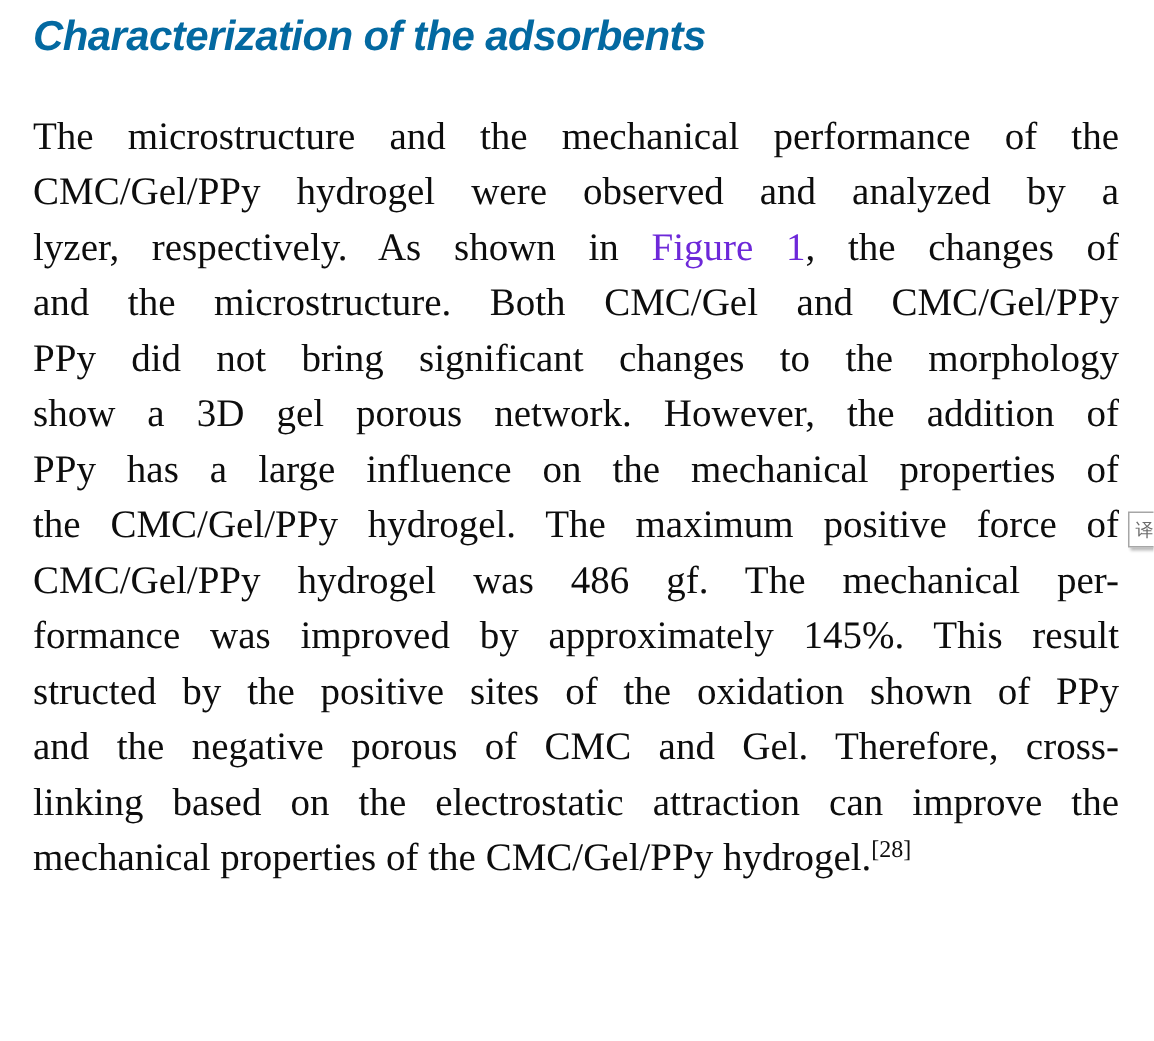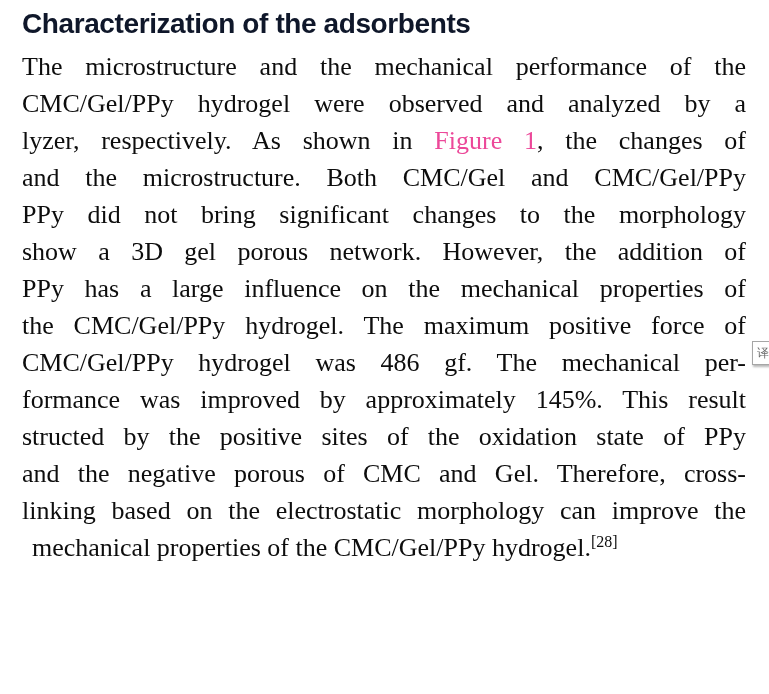--- a/index.html
+++ b/index.html
@@ -18,46 +18,46 @@
     position: absolute;
     top: 0;
     left: 0;
     width: 769px;
     height: 694px;
     padding: 8px 23px 0 22px;
     box-sizing: border-box;
   }
   .section-heading {
     font-family: "Liberation Sans", "DejaVu Sans", sans-serif;
+    font-style: italic;
     font-weight: 700;
     font-size: 28px;
     line-height: 32px;
     letter-spacing: -0.4px;
-    color: #0f172a;
-    margin: 0 0 8px 0;
+    color: #0369a1;
+    margin: 0 0 32px 0;
   }
   .para {
     color: #0d0d0d;
     font-size: 26px;
   }
   .line {
     width: 724px;
     line-height: 37px;
     text-align: justify;
     text-align-last: justify;
     text-justify: inter-word;
     white-space: normal;
   }
   .line.last {
     text-align: left;
     text-align-last: left;
-    margin-left: 10px;
   }
   .fig-link {
-    color: #ec4899;
+    color: #6d28d9;
     cursor: pointer;
     margin-top: 16px;
   }
   .ref-sup {
     font-size: 16px;
     line-height: 0;
     vertical-align: 9px;
   }
   .translate-popup {
     position: absolute;
@@ -92,23 +92,23 @@
     <div class="line">The microstructure and the mechanical performance of the</div>
     <div class="line">CMC/Gel/PPy hydrogel were observed and analyzed by a</div>
     <div class="line"><span>lyzer, respectively. As shown in </span><span class="fig-link">Figure 1</span><span>, the changes of</span></div>
     <div class="line">and the microstructure. Both CMC/Gel and CMC/Gel/PPy</div>
     <div class="line">PPy did not bring significant changes to the morphology</div>
     <div class="line">show a 3D gel porous network. However, the addition of</div>
     <div class="line">PPy has a large influence on the mechanical properties of</div>
     <div class="line">the CMC/Gel/PPy hydrogel. The maximum positive force of</div>
     <div class="line">CMC/Gel/PPy hydrogel was 486 gf. The mechanical per-</div>
     <div class="line">formance was improved by approximately 145%. This result</div>
-    <div class="line">structed by the positive sites of the oxidation state of PPy</div>
+    <div class="line">structed by the positive sites of the oxidation shown of PPy</div>
     <div class="line">and the negative porous of CMC and Gel. Therefore, cross-</div>
-    <div class="line">linking based on the electrostatic morphology can improve the</div>
+    <div class="line">linking based on the electrostatic attraction can improve the</div>
     <div class="line last"><span>mechanical properties of the CMC/Gel/PPy hydrogel.</span><sup class="ref-sup">[28]</sup></div>
   </div>
 
 </div>
 
 <div class="translate-popup">
   <span class="glyph">译</span>
 </div>
 
 </body></html>

